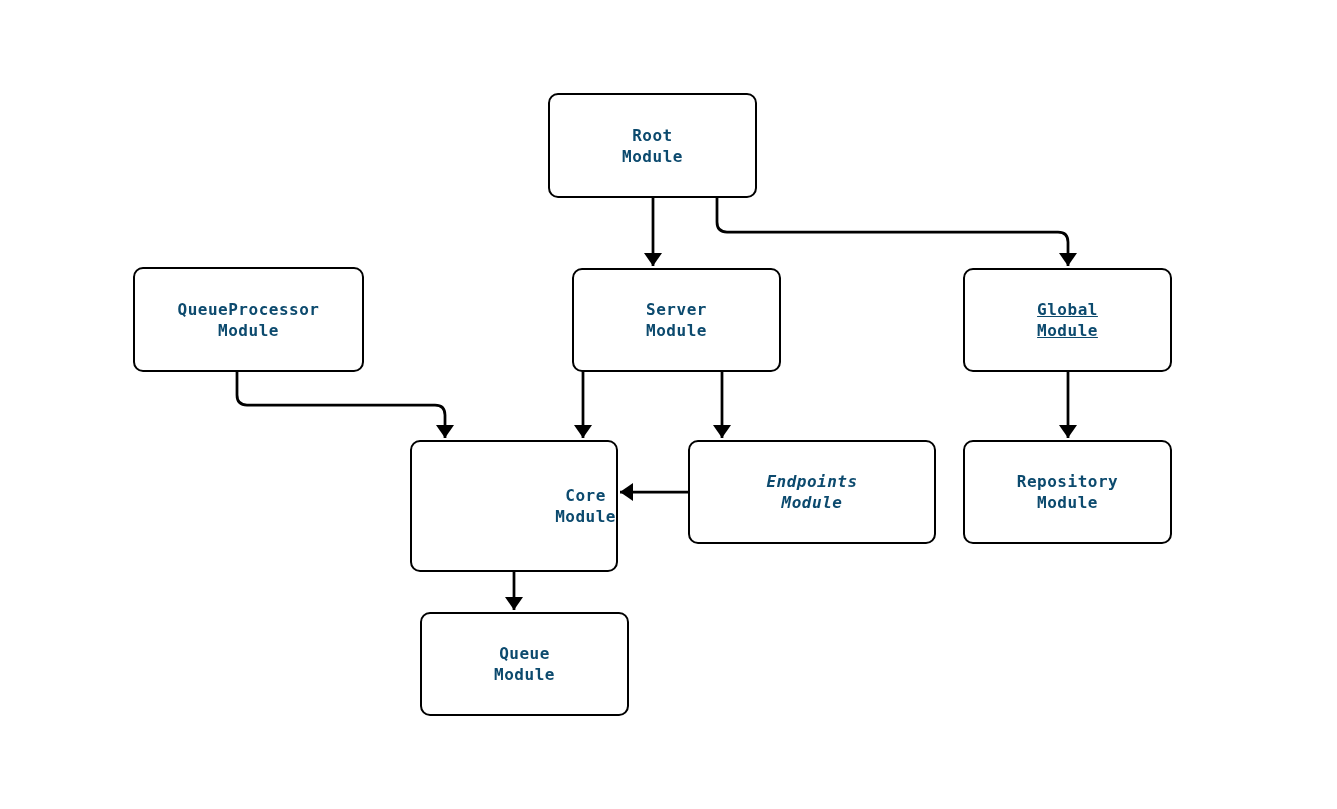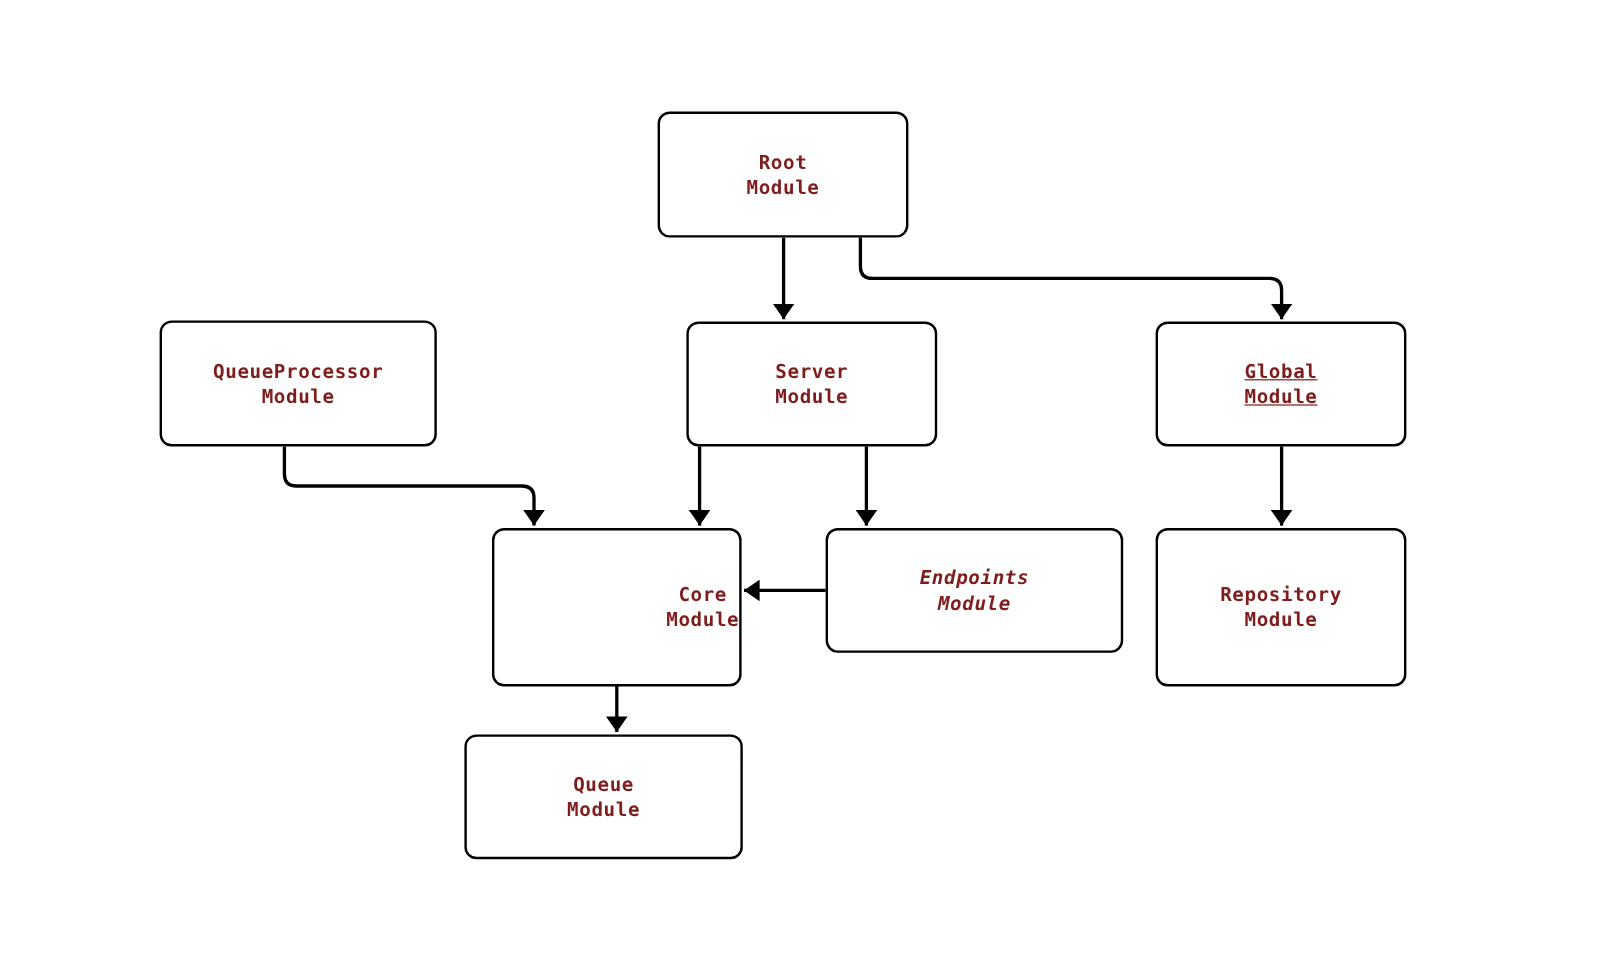--- a/index.html
+++ b/index.html
@@ -34,32 +34,32 @@
     background: #ffffff;
     border: 2.5px solid #000000;
     border-radius: 10px;
     display: flex;
     align-items: center;
     justify-content: center;
     text-align: center;
     font-weight: bold;
     font-size: 16px;
     line-height: 21px;
-    color: #7f1d1d;
+    color: #0c4a6e;
     white-space: pre-line;
     letter-spacing: 0.5px;
   }
   .node-root          { left: 548px; top:  93px; width: 209px; height: 105px; }
   .node-queueprocessor{ left: 133px; top: 267px; width: 231px; height: 105px; }
   .node-server        { left: 548px; top: 268px; width: 209px; height: 104px; margin-left: 24px; }
   .node-global        { left: 963px; top: 268px; width: 209px; height: 104px; text-decoration: underline; }
   .node-core          { left: 410px; top: 440px; width: 208px; height: 132px; justify-content: flex-end; }
   .node-endpoints     { left: 688px; top: 440px; width: 248px; height: 104px; font-style: italic; }
-  .node-repository    { left: 963px; top: 440px; width: 209px; height: 132px; }
-  .node-queue         { left: 387px; top: 612px; width: 232px; height: 104px; }
+  .node-repository    { left: 963px; top: 440px; width: 209px; height: 104px; }
+  .node-queue         { left: 420px; top: 612px; width: 209px; height: 104px; }
 </style>
 </head>
 <body>
 
 <div class="canvas">
 
   <svg class="edges" viewBox="0 0 1337 809" xmlns="http://www.w3.org/2000/svg">
     <defs>
       <marker id="arrowhead" viewBox="0 0 13 18" refX="13" refY="9" markerWidth="13" markerHeight="18" markerUnits="userSpaceOnUse" orient="auto">
         <path d="M0,0 L13,9 L0,18 Z" fill="#000000"></path>

